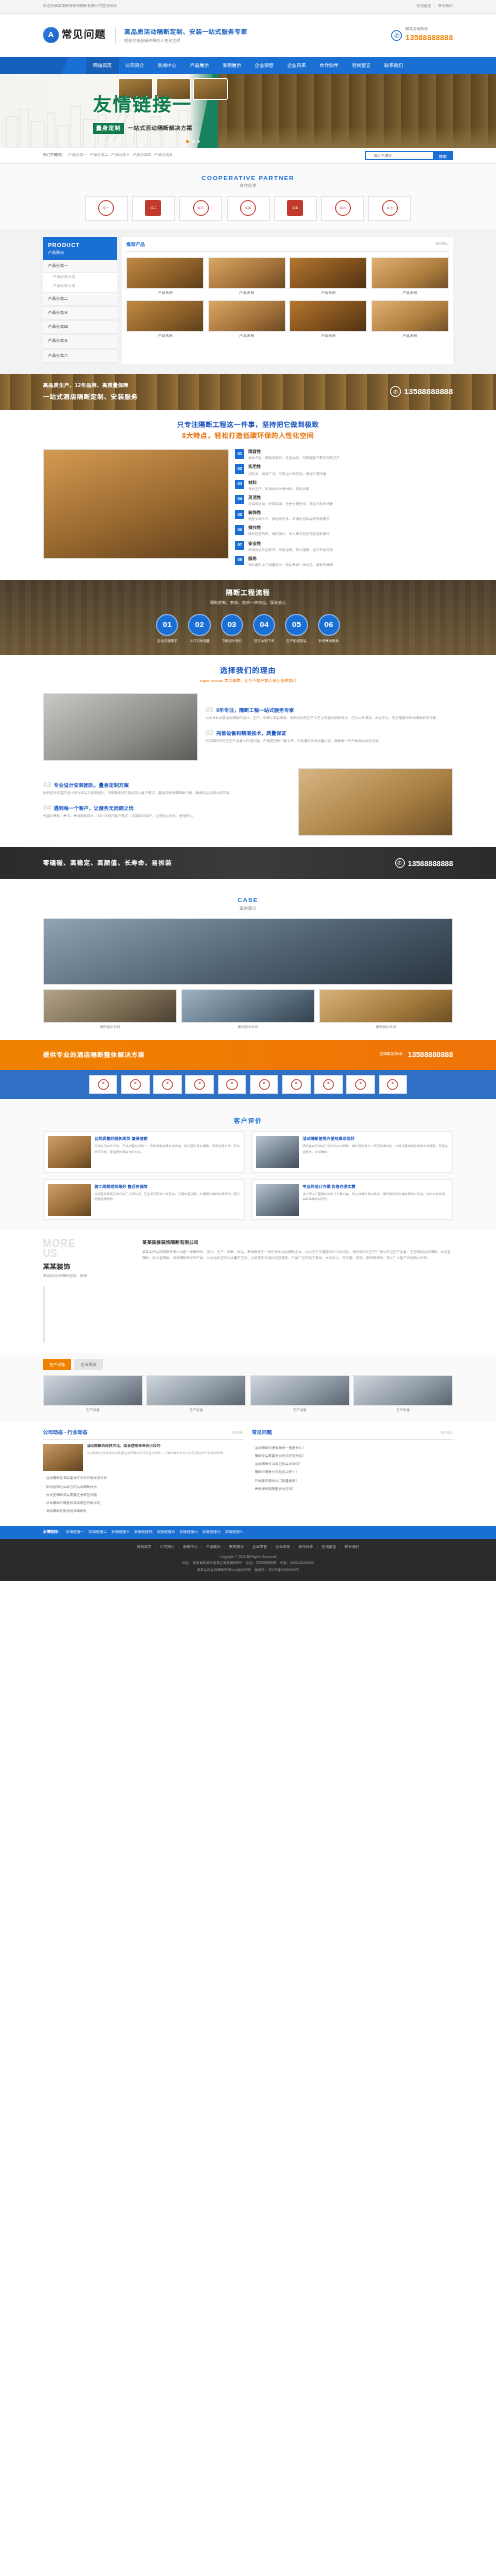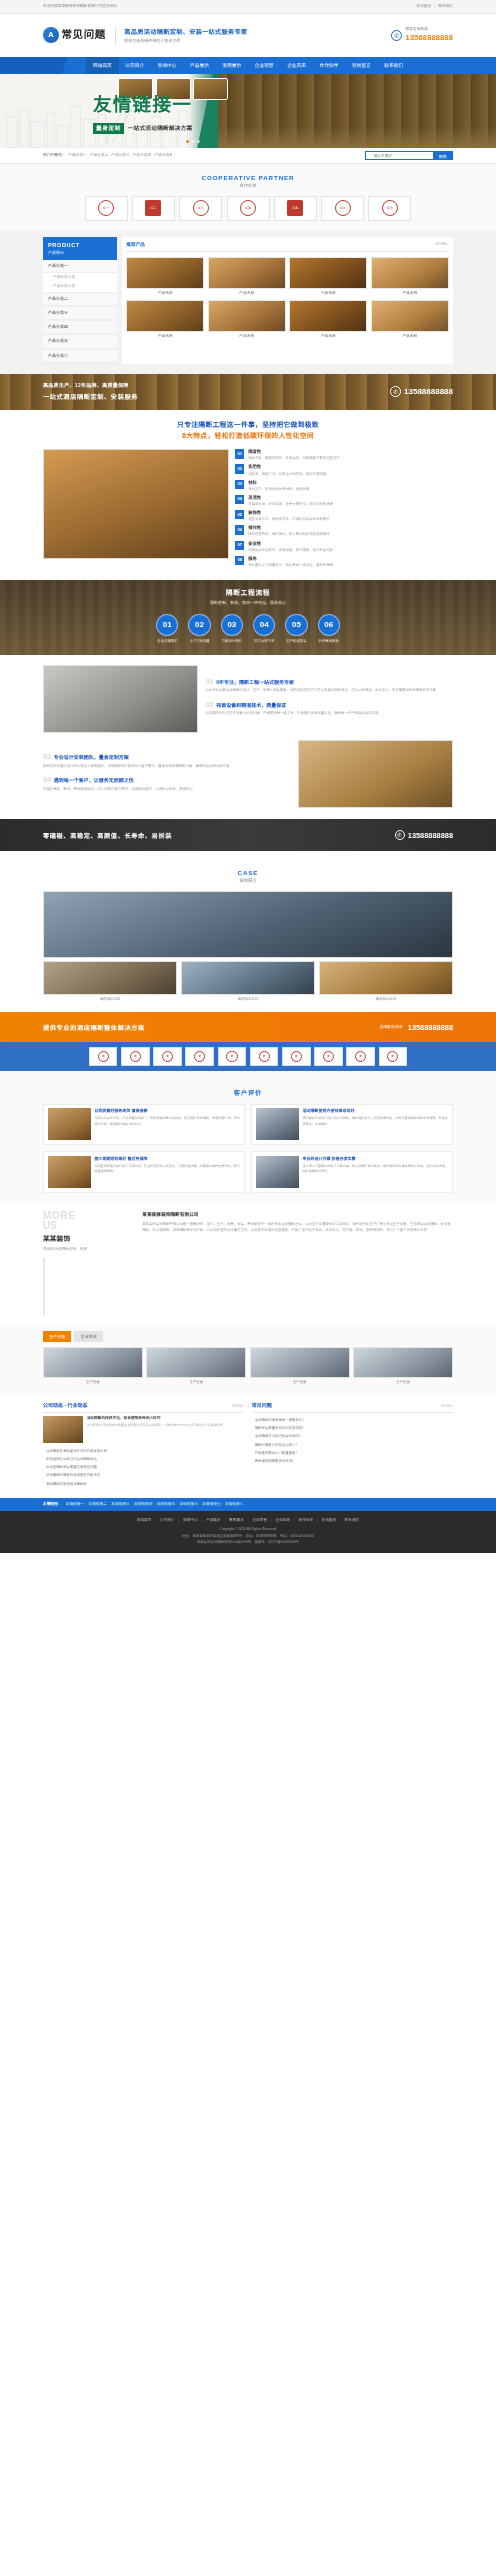--- a/index.html
+++ b/index.html
@@ -731,20 +731,24 @@
         </div>
         <div class="pstep">
           <div class="pstep-circle">06</div>
           <div class="pstep-label">验收售后服务</div>
         </div>
       </div>
   </div>
 
   <div class="reasons">
     <div class="inner">
+      <div class="reasons-head">
+        <div class="rh1">选择我们的理由</div>
+        <div class="rh2">super reason 实力雄厚，让万千客户安心省心选择我们</div>
+      </div>
 
       <div class="reason-row">
         <div class="reason-img"></div>
         <div class="reason-txts">
           <div class="reason-block">
             <div class="reason-t">
               <span class="reason-no">01</span>
               <span class="reason-tt">9年专注，隔断工程一站式服务专家</span>
             </div>
             <div class="reason-d">公司专业从事活动隔断的设计、生产、销售与安装服务，拥有成熟的生产工艺与完善的服务体系，已为众多酒店、会议中心、写字楼提供专业隔断解决方案。</div>

